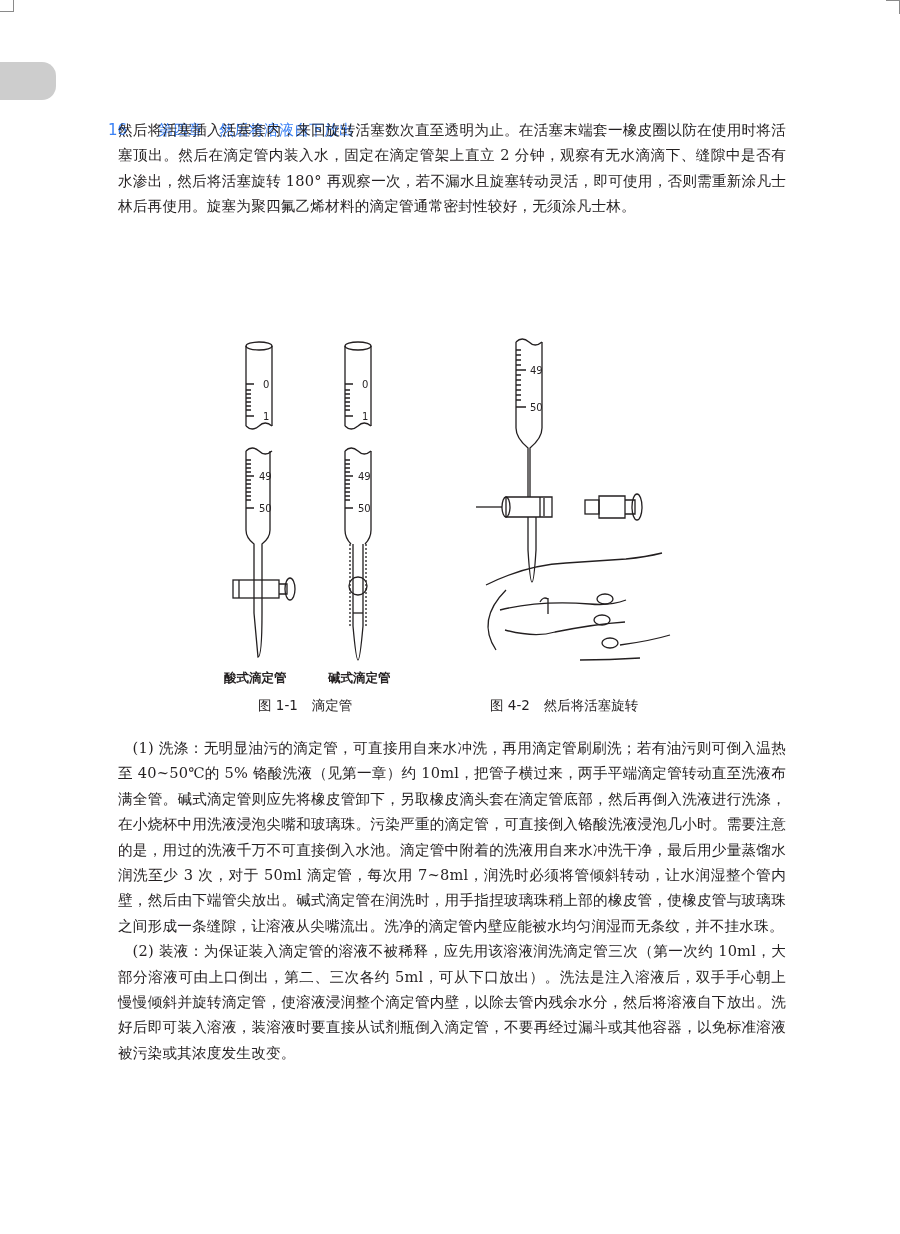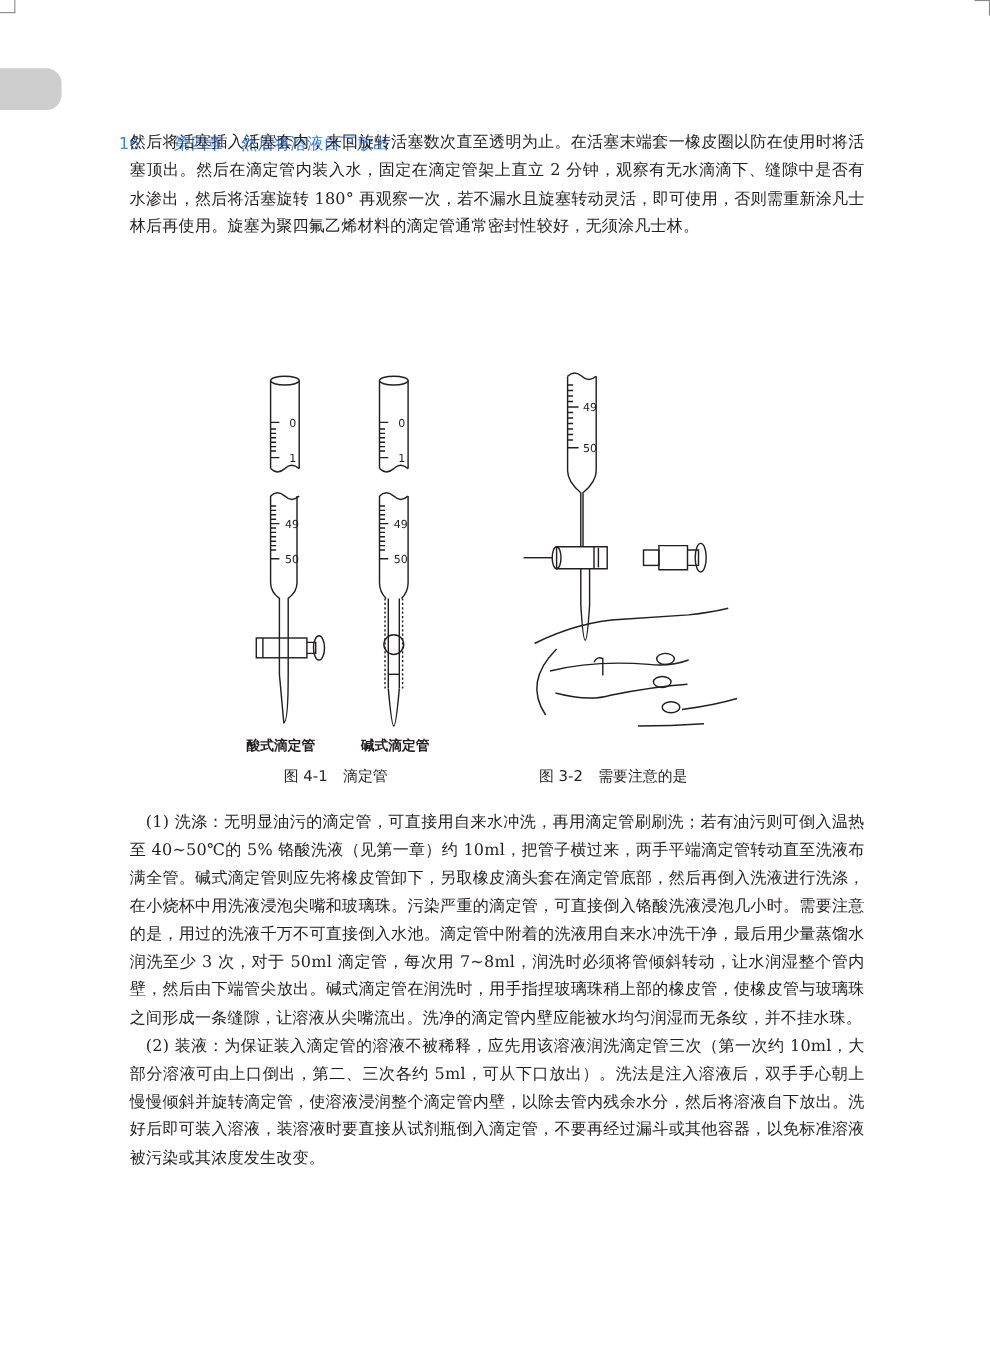--- a/index.html
+++ b/index.html
@@ -111,23 +111,23 @@
     <text x="162" y="58">0</text>
     <text x="162" y="90">1</text>
     <text x="158" y="150">49</text>
     <text x="158" y="182">50</text>
     <text x="330" y="44">49</text>
     <text x="330" y="81">50</text>
   </svg>
   <div class="sub-label" style="left:24px;top:340px;text-align:center;">酸式滴定管</div>
   <div class="sub-label" style="left:128px;top:340px;">碱式滴定管</div>
   <div class="fig-caption" style="left:58px;top:367px;">
-    <span class="num">图 4-1</span><span>滴定管</span>
+    <span class="num">图 1-1</span><span>滴定管</span>
   </div>
   <div class="fig-caption" style="left:290px;top:367px;">
-    <span class="num">图 3-2</span><span>需要注意的是</span>
+    <span class="num">图 4-2</span><span>然后将活塞旋转</span>
   </div>
 </div>
 
 <div class="body-text" style="top:735px;">
   <p class="indent" style="text-indent:1em;">(1) 洗涤：无明显油污的滴定管，可直接用自来水冲洗，再用滴定管刷刷洗；若有油污则可倒入温热至 40~50℃的 5% 铬酸洗液（见第一章）约 10ml，把管子横过来，两手平端滴定管转动直至洗液布满全管。碱式滴定管则应先将橡皮管卸下，另取橡皮滴头套在滴定管底部，然后再倒入洗液进行洗涤，在小烧杯中用洗液浸泡尖嘴和玻璃珠。污染严重的滴定管，可直接倒入铬酸洗液浸泡几小时。需要注意的是，用过的洗液千万不可直接倒入水池。滴定管中附着的洗液用自来水冲洗干净，最后用少量蒸馏水润洗至少 3 次，对于 50ml 滴定管，每次用 7~8ml，润洗时必须将管倾斜转动，让水润湿整个管内壁，然后由下端管尖放出。碱式滴定管在润洗时，用手指捏玻璃珠稍上部的橡皮管，使橡皮管与玻璃珠之间形成一条缝隙，让溶液从尖嘴流出。洗净的滴定管内壁应能被水均匀润湿而无条纹，并不挂水珠。</p>
   <p class="indent" style="text-indent:1em;">(2) 装液：为保证装入滴定管的溶液不被稀释，应先用该溶液润洗滴定管三次（第一次约 10ml，大部分溶液可由上口倒出，第二、三次各约 5ml，可从下口放出）。洗法是注入溶液后，双手手心朝上慢慢倾斜并旋转滴定管，使溶液浸润整个滴定管内壁，以除去管内残余水分，然后将溶液自下放出。洗好后即可装入溶液，装溶液时要直接从试剂瓶倒入滴定管，不要再经过漏斗或其他容器，以免标准溶液被污染或其浓度发生改变。</p>
 </div>
 
 </body></html>

